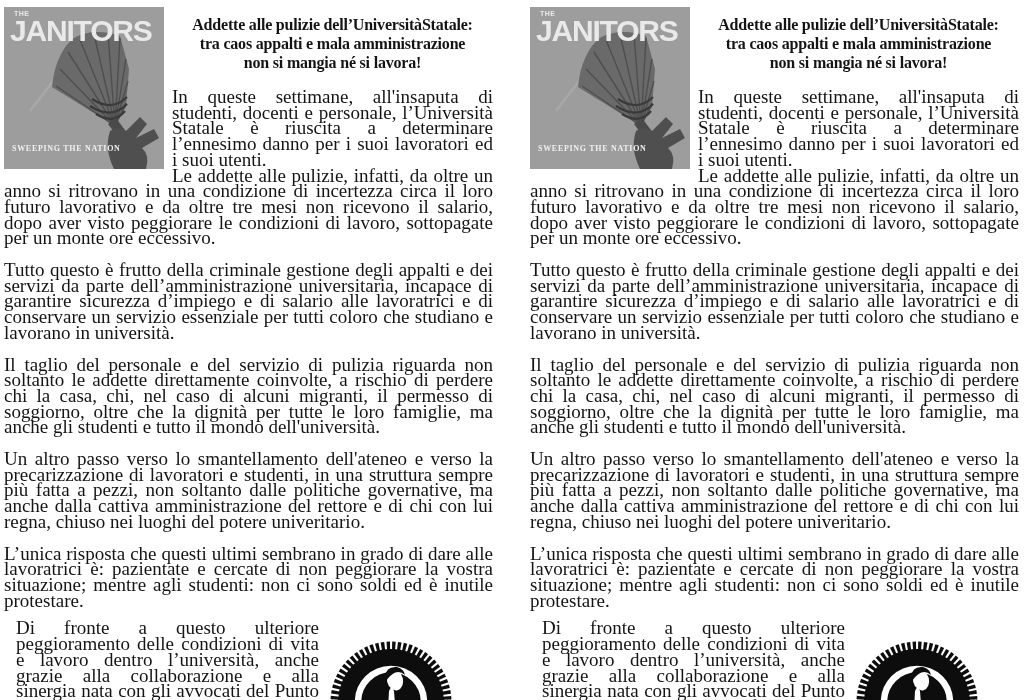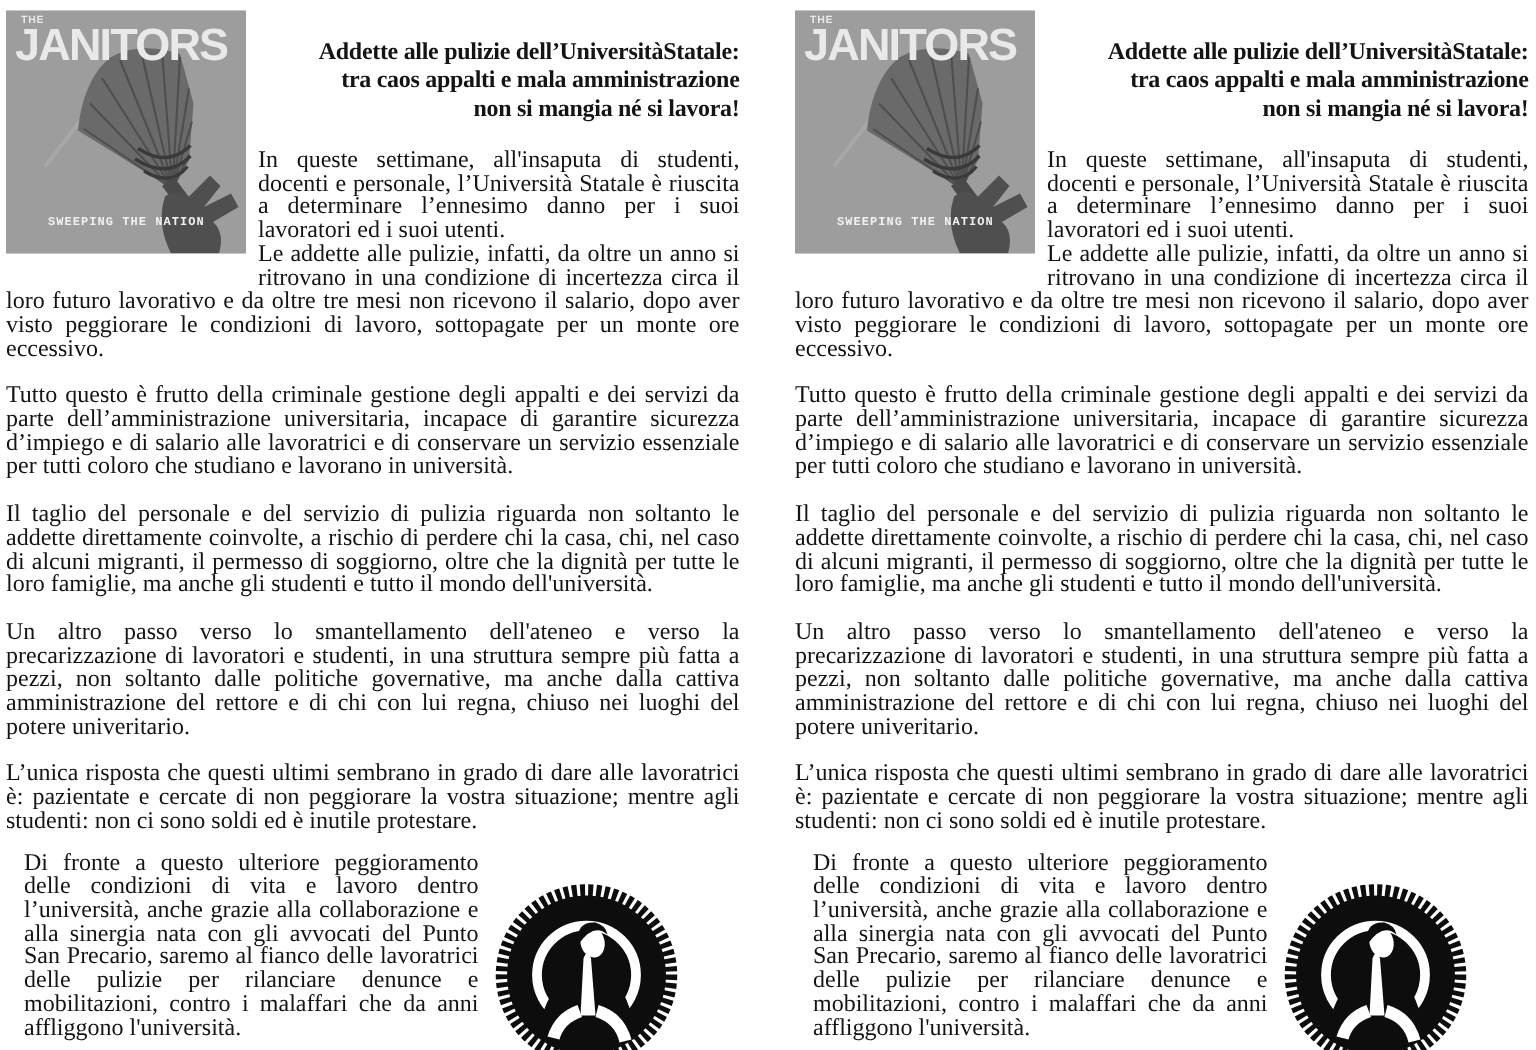--- a/index.html
+++ b/index.html
@@ -21,31 +21,31 @@
   .jt-the{
     position:absolute;left:10px;top:3px;font-family:"Liberation Sans",sans-serif;
     font-weight:bold;font-size:7px;letter-spacing:.5px;color:var(--logo-text,#e9e9e9);
   }
   .jt-name{
     position:absolute;left:6px;top:7px;font-family:"Liberation Sans",sans-serif;
     font-weight:bold;font-size:30px;letter-spacing:-1.2px;color:var(--logo-text,#e9e9e9);
     white-space:nowrap;
   }
   .jt-tag{
-    position:absolute;left:28px;top:137px;font-family:Liberation Mono, monospace;
+    position:absolute;left:8px;top:137px;font-family:Liberation Serif, serif;
     font-weight:bold;font-size:8px;letter-spacing:.7px;color:#f0f0f0;white-space:nowrap;
   }
 
   .headline{
-    margin:20px 0 17px 0;font-size:16px;line-height:19px;font-weight:bold;
-    text-align:right;letter-spacing:-.2px;
+    margin:10px 0 17px 0;font-size:16px;line-height:19px;font-weight:bold;
+    text-align:center;letter-spacing:-.2px;
   }
   .headline span{display:block;white-space:nowrap;}
 
-  .body{margin:0 0 16px 0;font-size:16px;line-height:15.7px;text-align:justify;}
+  .body{margin:0 0 16px 0;font-size:19px;line-height:15.7px;text-align:justify;}
   .p5{margin-bottom:0;}
   .p6{margin:12px;}
 
   
   .sp-float{display:block;float:right;width:126px;height:126px;margin:19px 27px 0 9px;}
   .sp-float svg{display:block;width:100%;height:100%;}
 
   .signoff{margin:24px 0 0 16px;font-weight:bold;font-size:15px;white-space:nowrap;}
 </style>
 </head>

